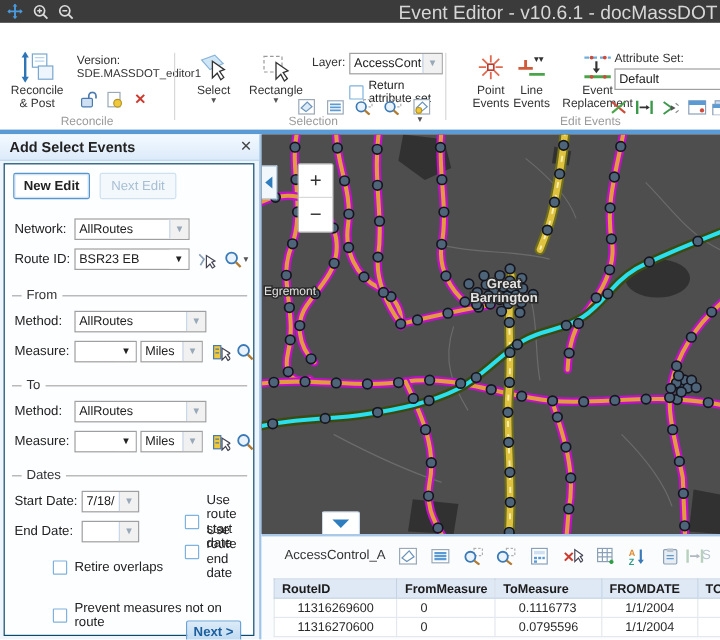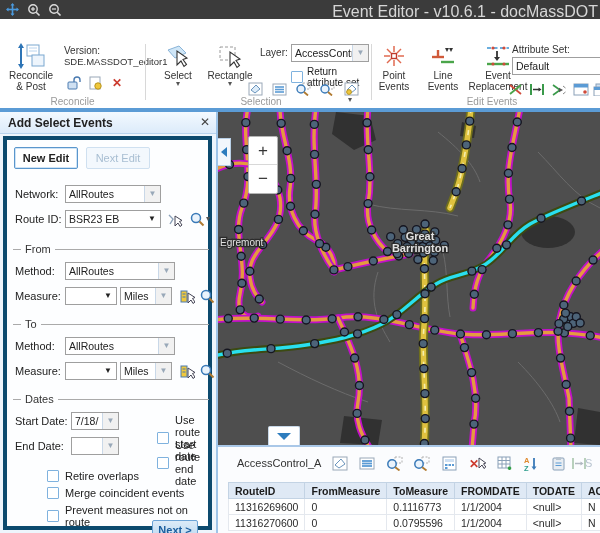--- a/index.html
+++ b/index.html
@@ -35,21 +35,21 @@
   .combo .cbtn.dark { background:#fff; border-left:none; color:#222; }
   .checkbox { width:12px; height:12px; border:1px solid #7fb2de; background:#fff; display:inline-block; border-radius:1px; flex:none; }
 
   #blue-div { position:absolute; left:0; top:108px; width:600px; height:4px; background:#5b9bd5; }
 
   
   #panel { position:absolute; left:0; top:112px; width:218px; height:421px; background:#eef5fc; border-right:2px solid #9ec4e8; }
   #panel-header { position:absolute; left:0; top:0; width:100%; height:22px; background:linear-gradient(#f3f9ff,#dcebfa); border-bottom:1px solid #b9d4ee; }
   #panel-title { position:absolute; left:8px; top:4px; font-weight:bold; font-size:12px; color:#222; }
   #panel-close { position:absolute; right:6px; top:3px; color:#444; font-size:12px; cursor:pointer; }
-  #panel-body { position:absolute; left:3px; top:24px; width:209px; height:394px; background:#fdfeff; border:4px solid #0c4a6e; }
+  #panel-body { position:absolute; left:3px; top:24px; width:209px; height:394px; background:#fdfeff; border:1px solid #0c4a6e; }
   .pbtn { position:absolute; height:22px; line-height:20px; text-align:center; font-size:11px; border-radius:2px; }
   .pbtn.primary { background:#fff; border:1px solid #5a96cc; color:#222; font-weight:bold; box-shadow:0 0 0 1px #cfe4f6 inset; }
   .pbtn.disabled { background:#f3f8fd; border:1px solid #cfe0f0; color:#a8bed2; }
   .plabel { position:absolute; font-size:11px; color:#222; white-space:nowrap; }
   .legend-row { position:absolute; left:6px; width:196px; display:flex; align-items:center; font-size:11px; color:#333; }
   .legend-row .l1 { width:8px; border-top:1px solid #aaa; }
   .legend-row .lx { flex:1; border-top:1px solid #aaa; }
   .legend-row span { padding:0 4px; }
   .micon { position:absolute; width:20px; height:18px; display:flex; align-items:center; justify-content:center; }
   .optrow { position:absolute; left:8px; display:flex; align-items:center; gap:6px; font-size:11px; color:#222;padding-left:32px; }
@@ -79,21 +79,21 @@
   #bottomtab .tri { width:0; height:0; border-left:7px solid transparent; border-right:7px solid transparent; border-top:7px solid #2e7dbe; }
 
   
   #grid-panel { position:absolute; left:218px; top:445px; width:382px; height:88px; background:#fbfcfe; border-top:2px solid #aac8e8; }
   #grid-toolbar { position:absolute; left:0; top:0; width:100%; height:33px; }
   #grid-layer { position:absolute; left:19px; top:10px; font-size:11px; color:#333; }
   .gicon { position:absolute; top:7px; width:20px; height:18px; display:flex; align-items:center; justify-content:center; }
   #grid-more { position:absolute; left:367px; top:10px; color:#b8c4d0; font-size:11px; }
   #grid { position:absolute; left:10px; top:35px; border-collapse:collapse; table-layout:fixed; background:#fff; }
   #grid th { background:#dfe9f5; border:1px solid #c3d3e4; font-size:10.5px; font-weight:bold; color:#1b1b1b; text-align:left; padding:1px 6px; height:16px; white-space:nowrap; overflow:hidden; }
-  #grid td { border:1px solid #e4e8ee; font-size:10.5px; color:#2a2a2a; padding:1px 6px; height:16px; white-space:nowrap; overflow:hidden; }
+  #grid td { border:1px solid #e4e8ee; font-size:10.5px; color:#2a2a2a; padding:1px 19px; height:16px; white-space:nowrap; overflow:hidden; }
 
   svg { display:block; }
 </style>
 </head>
 <body>
 
 <div id="app">
 
   <div id="titlebar">
     <span class="ticon">
@@ -229,21 +229,21 @@
             <polygon points="3,8 8,3 12,7 7,11" fill="none" stroke="#6a94bc"></polygon>
             <circle cx="5" cy="10" r="2.4" fill="#f0c83c" stroke="#b89420"></circle>
           </svg>
       </div>
       <div class="caret" style="position:absolute;left:202px;top:56px;">▾</div>
       <div class="rgroup-caption" style="width:130px;left:50px;">Selection</div>
     </div>
     <div class="rsep" style="left:371px;"></div>
 
     <div class="rgroup" style="left:372px;width:228px;">
-      <div class="bigbtn" style="left:1px;width:42px;">
+      <div class="bigbtn" style="left:16px;width:42px;">
         <div class="bicon">
           <svg width="24" height="24" viewBox="0 0 24 24">
               <g stroke="#e06a50" stroke-width="1.5">
                 <line x1="12" y1="2" x2="12" y2="8"></line>
                 <line x1="12" y1="16" x2="12" y2="22"></line>
                 <line x1="2" y1="12" x2="8" y2="12"></line>
                 <line x1="16" y1="12" x2="22" y2="12"></line>
                 <line x1="5" y1="5" x2="9" y2="9"></line>
                 <line x1="15" y1="15" x2="19" y2="19"></line>
                 <line x1="5" y1="19" x2="9" y2="15"></line>
@@ -450,24 +450,20 @@
         <span class="cbtn">▼</span>
       </div>
       <div class="optrow" style="left:118px;top:299px;">
         <span class="checkbox"></span>
         <span>Use route end date</span>
       </div>
 
       <div class="optrow" style="top:330px;justify-content:flex-end;">
         <span class="checkbox"></span>
         <span>Retire overlaps</span>
-      </div>
-      <div class="optrow" style="top:347px;">
-        <span class="checkbox"></span>
-        <span>Merge coincident events</span>
       </div>
       <div class="optrow" style="top:364px;">
         <span class="checkbox"></span>
         <span>Prevent measures not on route</span>
       </div>
 
       <div id="next-btn">Next &gt;</div>
     </div>
   </div>
 

